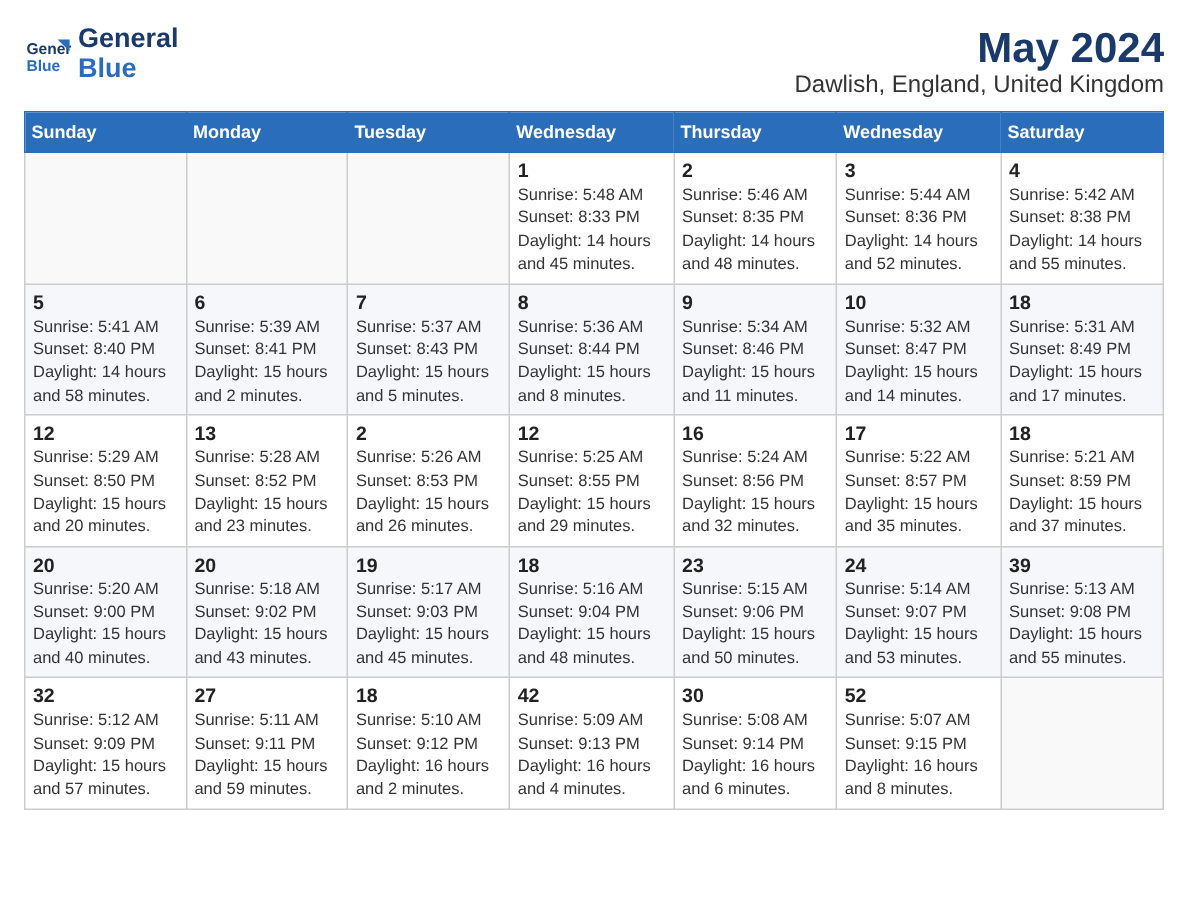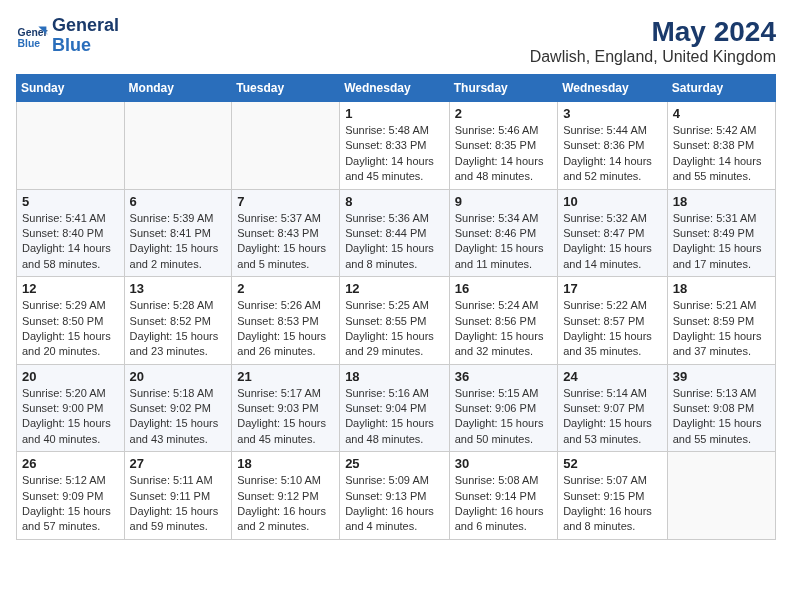--- a/index.html
+++ b/index.html
@@ -202,55 +202,55 @@
       <tr>
         <td>
           <span class="day-number">20</span>
           <div class="day-info">Sunrise: 5:20 AM<br>Sunset: 9:00 PM<br>Daylight: 15 hours<br>and 40 minutes.</div>
         </td>
         <td>
           <span class="day-number">20</span>
           <div class="day-info">Sunrise: 5:18 AM<br>Sunset: 9:02 PM<br>Daylight: 15 hours<br>and 43 minutes.</div>
         </td>
         <td>
-          <span class="day-number">21</span>
+          <span class="day-number">19</span>
           <div class="day-info">Sunrise: 5:17 AM<br>Sunset: 9:03 PM<br>Daylight: 15 hours<br>and 45 minutes.</div>
         </td>
         <td>
           <span class="day-number">18</span>
           <div class="day-info">Sunrise: 5:16 AM<br>Sunset: 9:04 PM<br>Daylight: 15 hours<br>and 48 minutes.</div>
         </td>
         <td>
-          <span class="day-number">36</span>
+          <span class="day-number">23</span>
           <div class="day-info">Sunrise: 5:15 AM<br>Sunset: 9:06 PM<br>Daylight: 15 hours<br>and 50 minutes.</div>
         </td>
         <td>
           <span class="day-number">24</span>
           <div class="day-info">Sunrise: 5:14 AM<br>Sunset: 9:07 PM<br>Daylight: 15 hours<br>and 53 minutes.</div>
         </td>
         <td>
           <span class="day-number">39</span>
           <div class="day-info">Sunrise: 5:13 AM<br>Sunset: 9:08 PM<br>Daylight: 15 hours<br>and 55 minutes.</div>
         </td>
       </tr>
       <tr>
         <td>
-          <span class="day-number">26</span>
+          <span class="day-number">32</span>
           <div class="day-info">Sunrise: 5:12 AM<br>Sunset: 9:09 PM<br>Daylight: 15 hours<br>and 57 minutes.</div>
         </td>
         <td>
           <span class="day-number">27</span>
           <div class="day-info">Sunrise: 5:11 AM<br>Sunset: 9:11 PM<br>Daylight: 15 hours<br>and 59 minutes.</div>
         </td>
         <td>
           <span class="day-number">18</span>
           <div class="day-info">Sunrise: 5:10 AM<br>Sunset: 9:12 PM<br>Daylight: 16 hours<br>and 2 minutes.</div>
         </td>
         <td>
-          <span class="day-number">25</span>
+          <span class="day-number">42</span>
           <div class="day-info">Sunrise: 5:09 AM<br>Sunset: 9:13 PM<br>Daylight: 16 hours<br>and 4 minutes.</div>
         </td>
         <td>
           <span class="day-number">30</span>
           <div class="day-info">Sunrise: 5:08 AM<br>Sunset: 9:14 PM<br>Daylight: 16 hours<br>and 6 minutes.</div>
         </td>
         <td>
           <span class="day-number">52</span>
           <div class="day-info">Sunrise: 5:07 AM<br>Sunset: 9:15 PM<br>Daylight: 16 hours<br>and 8 minutes.</div>
         </td>

